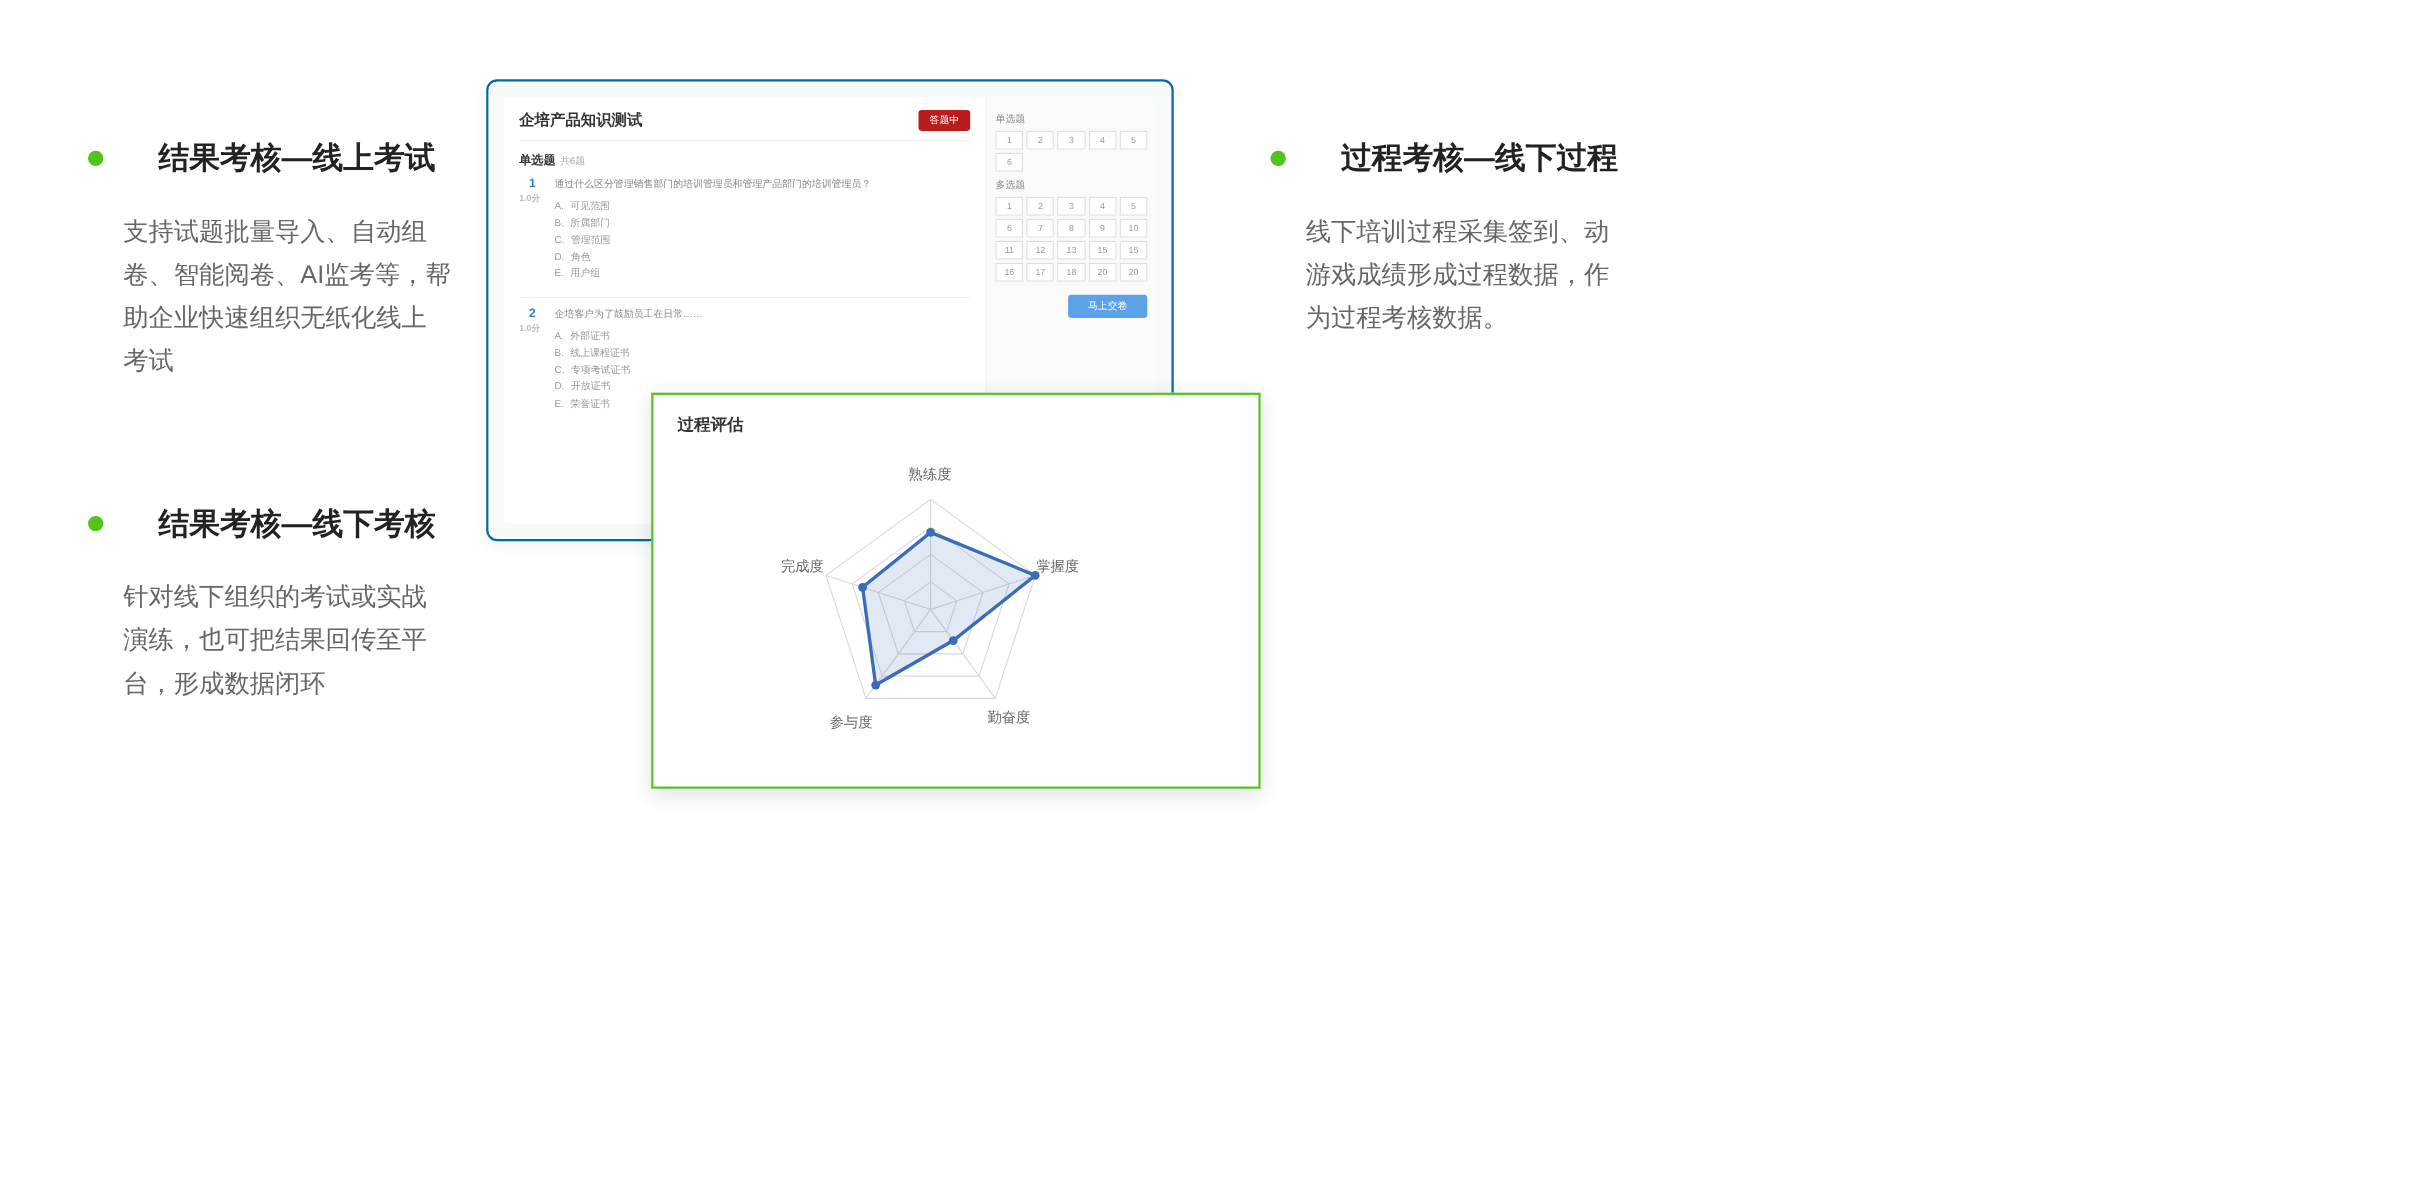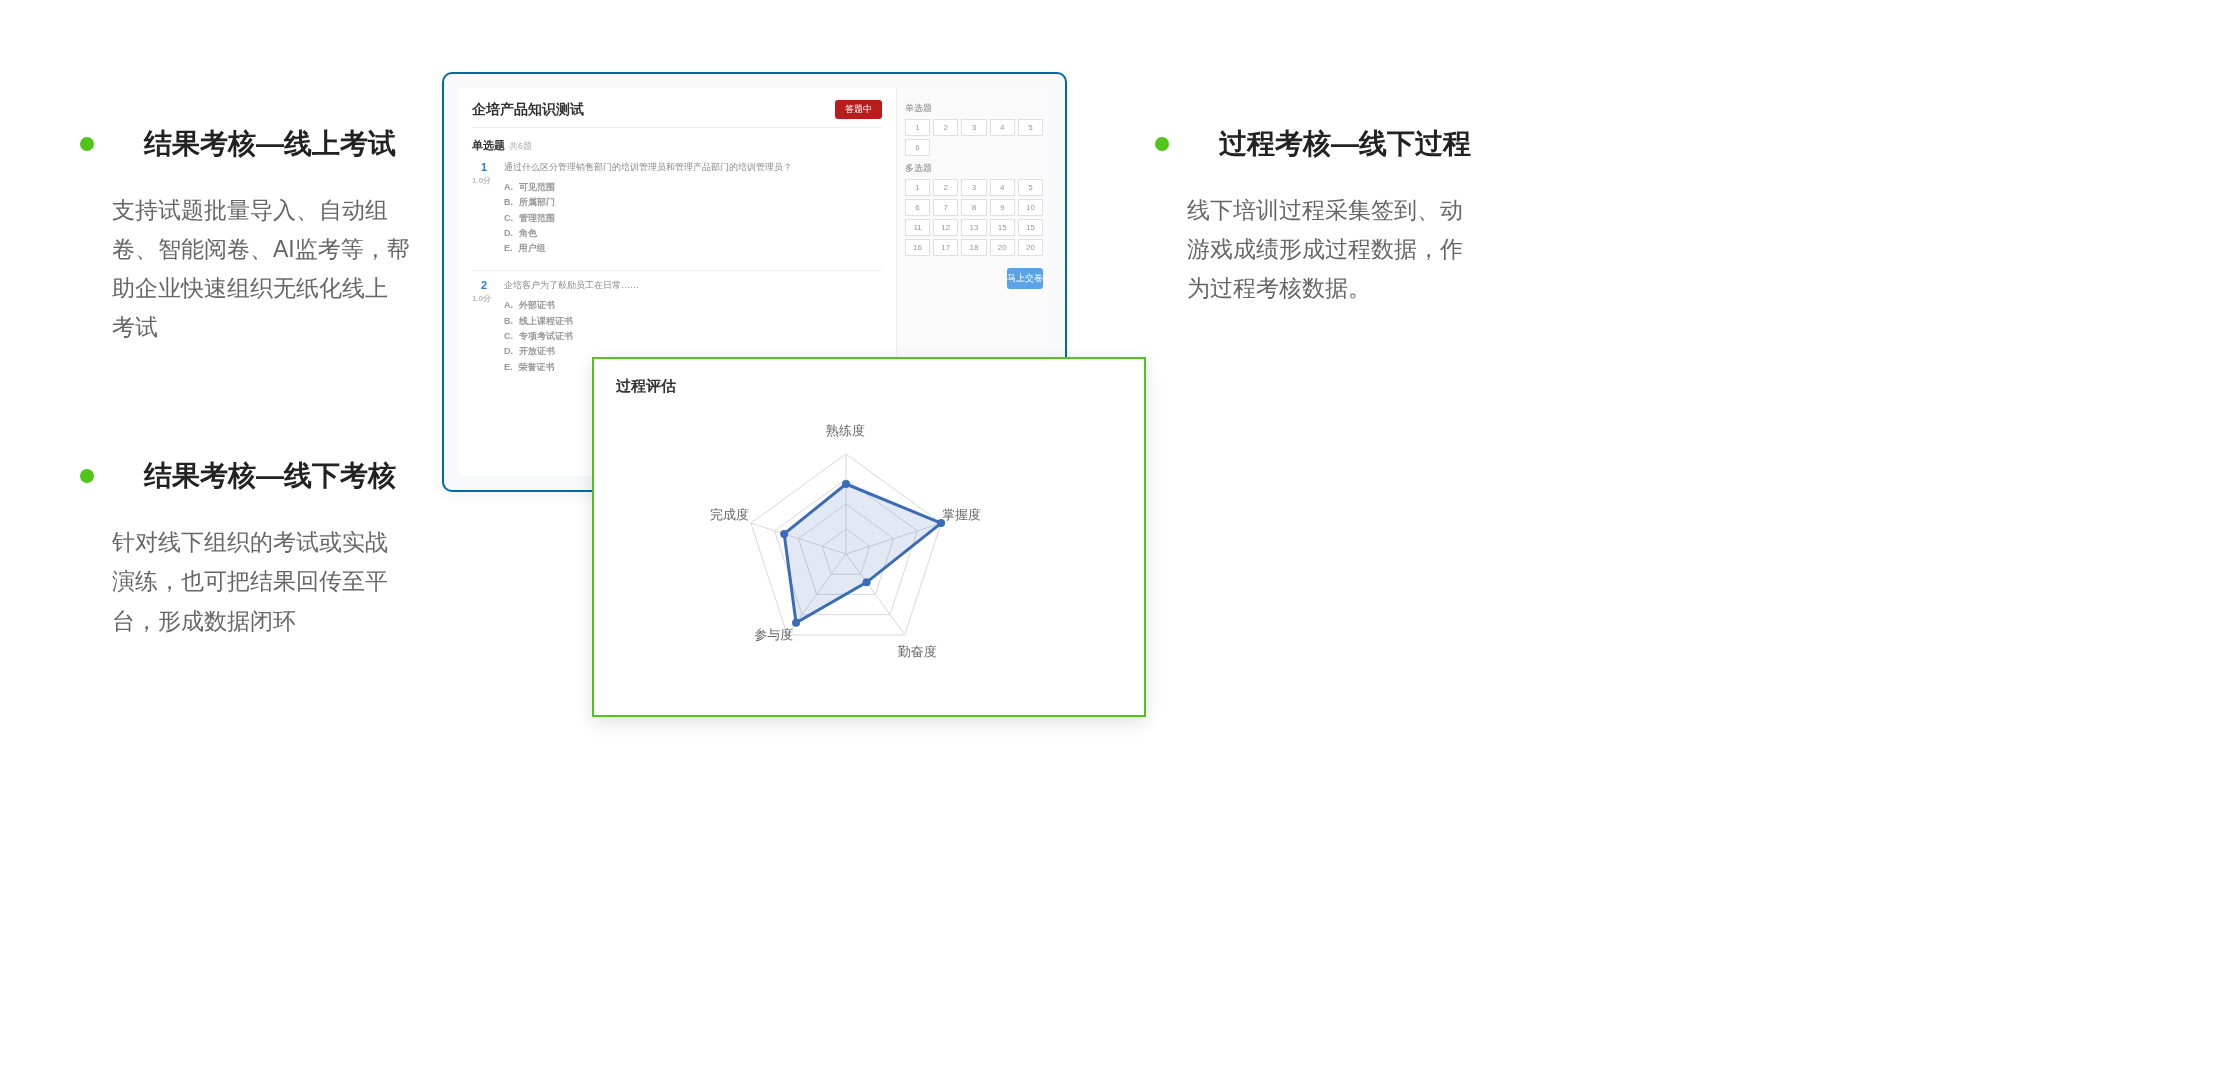--- a/index.html
+++ b/index.html
@@ -148,21 +148,20 @@
 }
 .qtext {
   font-size: 9px;
   color: #888;
   margin-bottom: 6px;
 }
 .option {
   font-size: 9px;
   color: #999;
   line-height: 1.7;
-  font-weight: bold;
 }
 .option .opt-label { margin-right: 6px; }
 
 
 .exam-side {
   width: 155px;
   background: #fafafa;
   border-left: 1px solid #eee;
   padding: 10px 8px;
 }
@@ -183,21 +182,21 @@
   font-size: 8px;
   color: #999;
   text-align: center;
   padding: 3px 0;
   background: #fff;
 }
 .submit-btn {
   background: #5aa3e8;
   color: #fff;
   font-size: 9px;
-  padding: 4px 0;
+  padding: 4px 18px;
   border-radius: 3px;
   float: right;
   margin-top: 6px;
 }
 
 
 .radar-card {
   position: absolute;
   top: 285px;
   left: 150px;
@@ -358,21 +357,21 @@
             <circle cx="230" cy="80" r="4" fill="#3a6db5"></circle>
             <circle cx="325.10565162951536" cy="119.09830056250526" r="4" fill="#3a6db5"></circle>
             <circle cx="250.57248383023656" cy="178.31559480312316" r="4" fill="#3a6db5"></circle>
             <circle cx="180.0382535551398" cy="218.76644452187054" r="4" fill="#3a6db5"></circle>
             <circle cx="168.181326440815" cy="129.91389536562843" r="4" fill="#3a6db5"></circle>
           </svg>
         <div id="radar-labels">
             <div class="axis-label" style="left: 210px; top: 18px;">熟练度</div>
             <div class="axis-label" style="left: 326.029px; top: 102.3px;">掌握度</div>
             <div class="axis-label" style="left: 281.71px; top: 238.7px;">勤奋度</div>
-            <div class="axis-label" style="left: 138.29px; top: 222px;">参与度</div>
+            <div class="axis-label" style="left: 138.29px; top: 244px;">参与度</div>
             <div class="axis-label" style="left: 93.9711px; top: 102.3px;">完成度</div>
           </div>
       </div>
     </div>
 
   </div>
 
 </div>
 
 </body></html>

